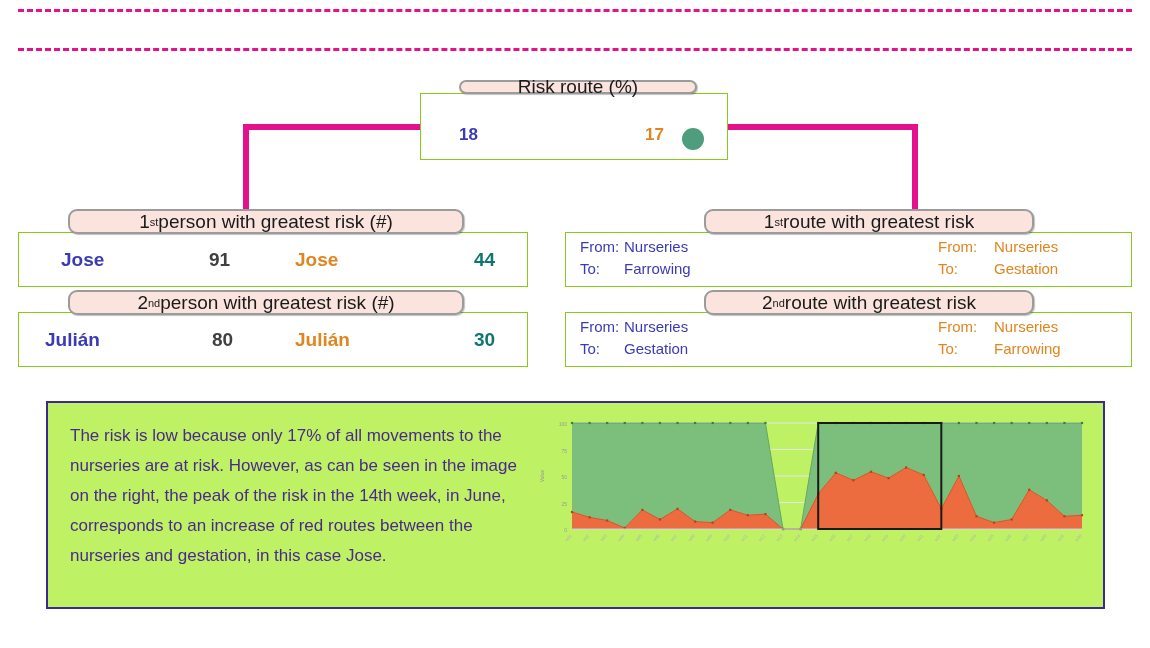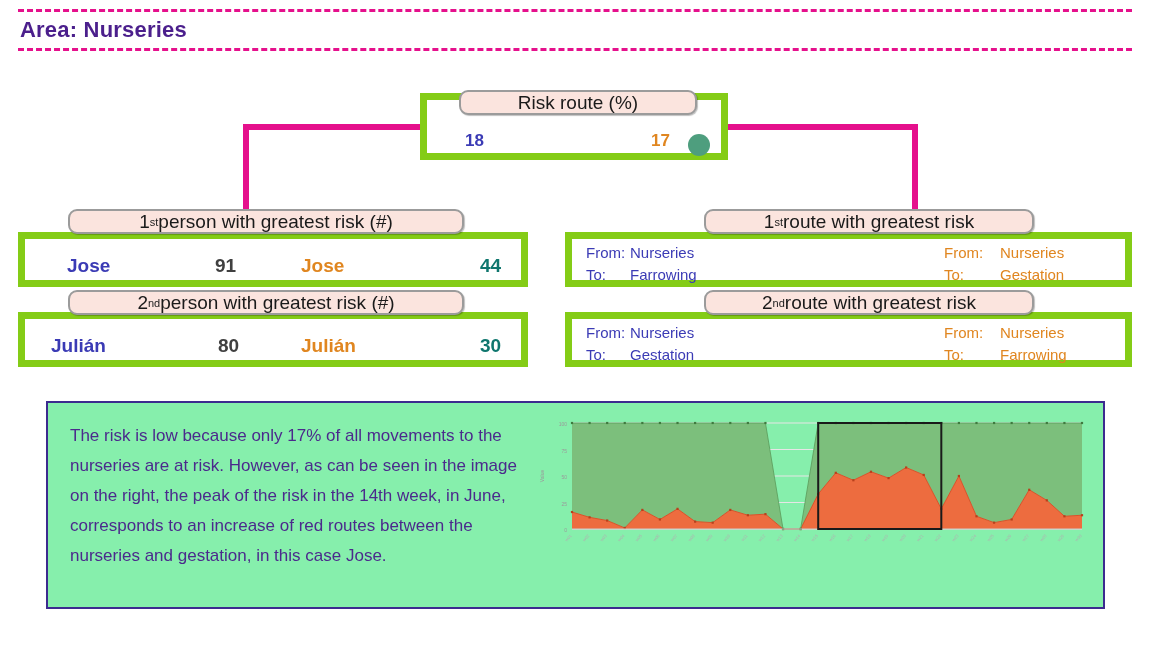--- a/index.html
+++ b/index.html
@@ -19,33 +19,33 @@
   #rule-top{top:9px;}
   #rule-bottom{top:48px;}
   #page-title{
     position:absolute;left:20px;top:17px;
     font-size:22px;font-weight:bold;color:#4b1f8c;
     letter-spacing:.2px;
   }
   
   #connectors{position:absolute;left:0;top:0;width:1150px;height:648px;pointer-events:none;}
   
-  .card{position:absolute;box-sizing:border-box;background:#ffffff;border:7px solid #84cc16;}
+  .card{position:absolute;box-sizing:border-box;background:#ffffff;border:1px solid #84cc16;}
   .pill{
     position:absolute;box-sizing:border-box;
     background:#fbe4de;border:2px solid #9b9b9b;border-radius:9px;
     display:flex;align-items:center;justify-content:center;
     font-size:19px;color:#1a1a1a;white-space:nowrap;
     box-shadow:1px 1px 1px rgba(0,0,0,.25);
     z-index:4;
   }
   .pill sup{font-size:11px;vertical-align:super;line-height:0;}
   
   #risk-route-card{left:420px;top:93px;width:308px;height:67px;}
-  #risk-route-pill{left:459px;top:90px;width:238px;height:25px;}
+  #risk-route-pill{left:459px;top:80px;width:238px;height:14px;}
   #risk-route-values{
     position:absolute;left:0;top:26px;width:100%;height:30px;
     display:flex;align-items:center;
   }
   .rr-left{position:absolute;left:38px;font-size:17px;font-weight:bold;color:#3b3bb5;}
   .rr-right{position:absolute;left:224px;font-size:17px;font-weight:bold;color:#e08620;}
   #risk-dot{
     position:absolute;left:261px;top:8px;width:22px;height:22px;border-radius:50%;
     background:#4e9e7e;
   }
@@ -74,40 +74,39 @@
   .rl-blue{color:#3b3bb5;}
   .rl-orange{color:#e08620;}
   .r-from{top:5px;} .r-to{top:27px;}
   .r-colLeft{left:14px;}
   .r-colRight{left:372px;}
   .r-lbl{display:inline-block;width:44px;}
   .r-lbl-w{display:inline-block;width:56px;}
   
   #bottom-panel{
     position:absolute;left:46px;top:401px;width:1059px;height:208px;
-    box-sizing:border-box;border:2px solid #3c2b8f;background:#86efac;
+    box-sizing:border-box;border:2px solid #3c2b8f;background:#bef264;
   }
   #panel-text{
     position:absolute;left:22px;top:18px;width:465px;
     font-size:17px;line-height:30px;color:#4b2a8c;
   }
   
   #chart-wrap{position:absolute;left:490px;top:14px;width:550px;height:185px;}
   #chart-svg{display:block;}
   #chart-caption{
     position:absolute;left:495px;top:160px;width:540px;
     font-size:15px;font-style:italic;color:#111;
   }
 </style>
 </head>
 <body>
 
 <div id="header">
   <div class="dash-rule" id="rule-top"></div>
-  <div id="page-title">Area: Nurseries</div>
   <div class="dash-rule" id="rule-bottom"></div>
 </div>
 
 <svg id="connectors" viewBox="0 0 1150 648">
   <polyline points="246,222 246,127 420,127" fill="none" stroke="#e5108c" stroke-width="6"></polyline>
   <polyline points="728,127 915,127 915,222" fill="none" stroke="#e5108c" stroke-width="6"></polyline>
 </svg>
 
 <div class="card" id="risk-route-card">
   <div id="risk-route-values">

